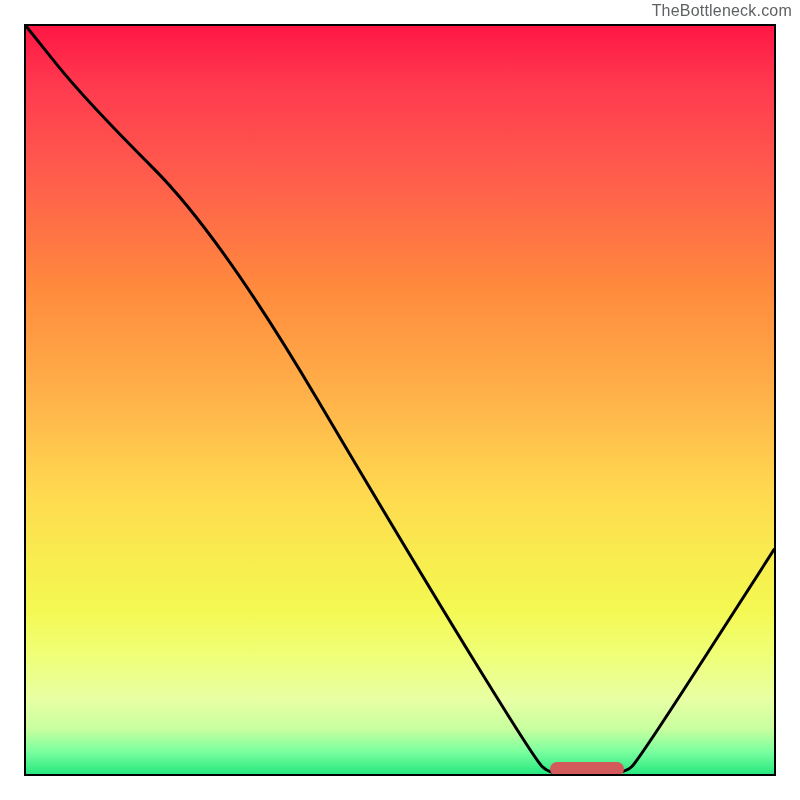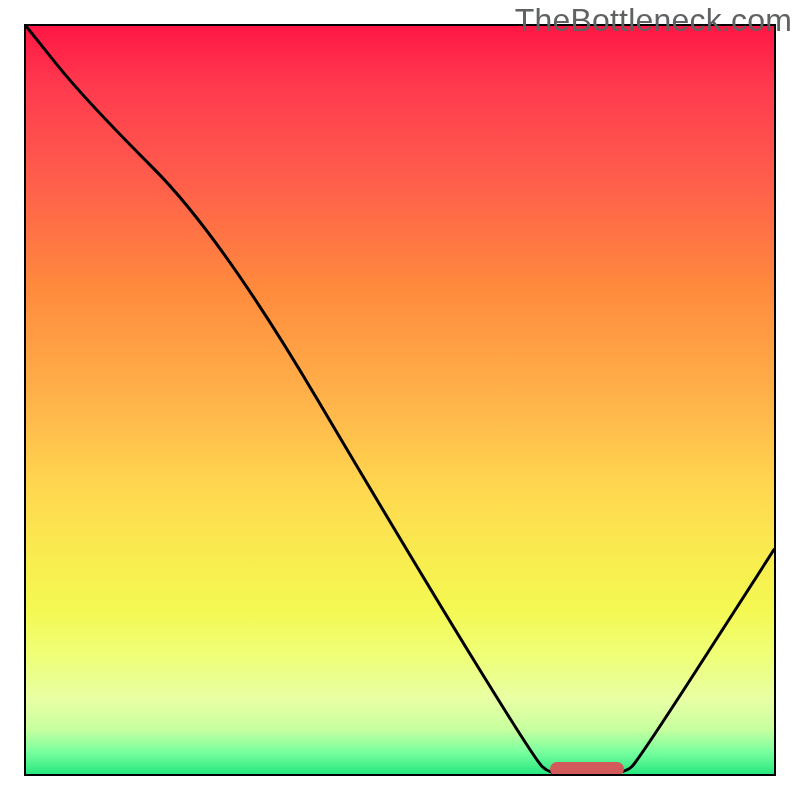--- a/index.html
+++ b/index.html
@@ -14,21 +14,21 @@
   .stage {
     position: relative;
     width: 800px;
     height: 800px;
   }
   .watermark {
     position: absolute;
     top: 2px;
     right: 8px;
     color: #5f6163;
-    font-size: 32px;
+    font-size: 16px;
     font-weight: 500;
     letter-spacing: 0.2px;
     z-index: 3;
   }
   .plot-area {
     position: absolute;
     left: 24px;
     top: 24px;
     width: 752px;
     height: 752px;

